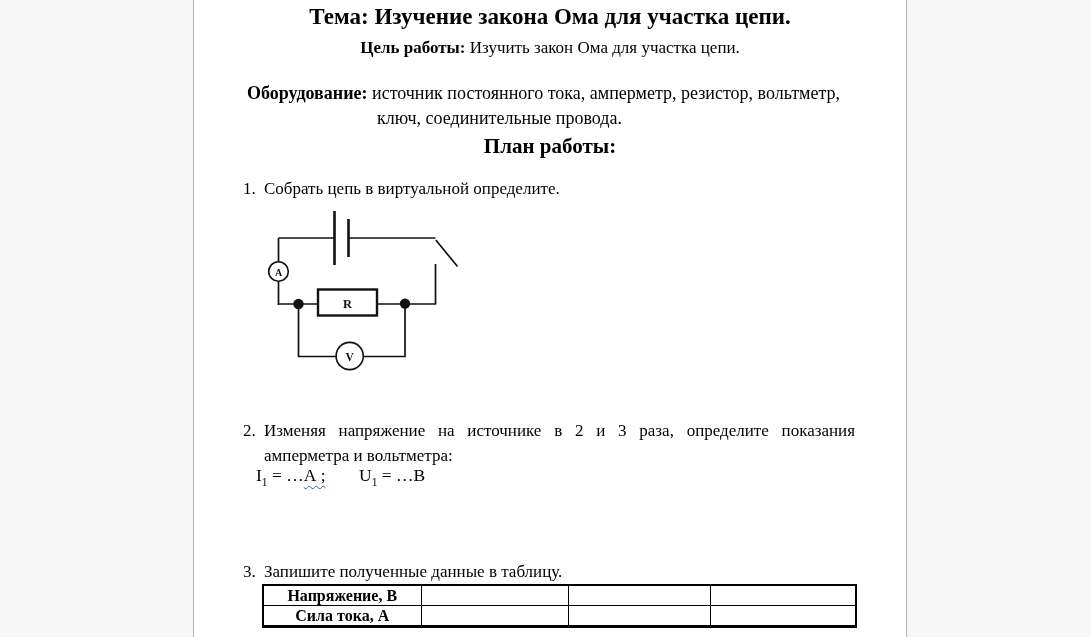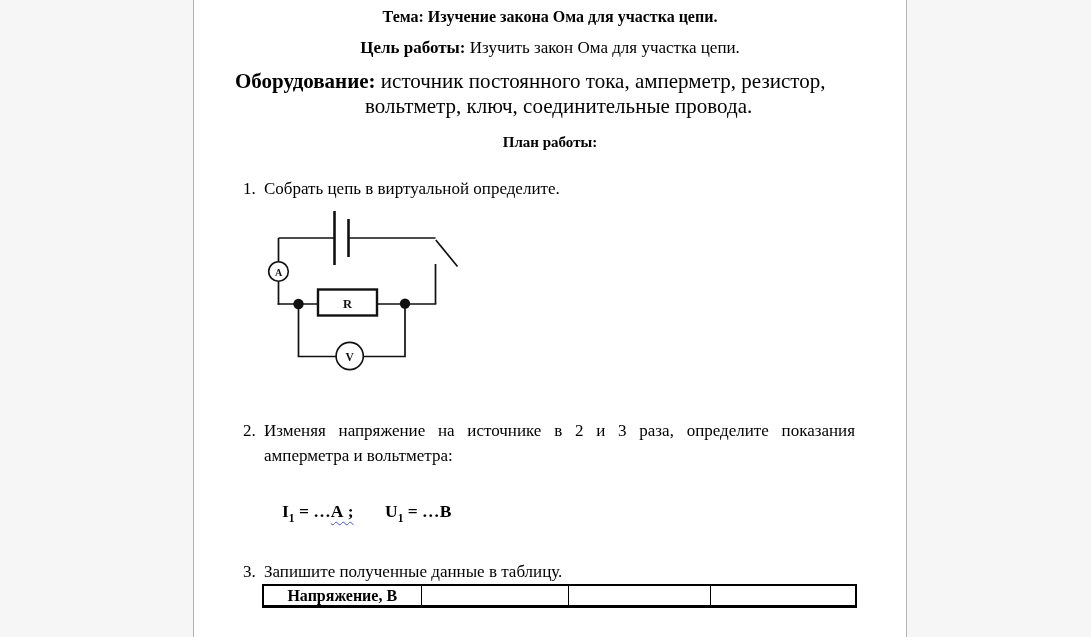--- a/index.html
+++ b/index.html
@@ -12,48 +12,48 @@
   }
   .page {
     position:absolute; left:193px; top:0;
     width:712px; height:637px;
     background:#ffffff;
     border-left:1px solid #b3b3b3;
     border-right:1px solid #b3b3b3;
   }
   .doc-title {
     position:absolute; top:7px; left:0; width:712px;
-    text-align:center; font-weight:bold; font-size:16px; line-height:20px;
+    text-align:center; font-weight:bold; font-size:23px; line-height:20px;
   }
   .goal-line {
     position:absolute; top:38px; left:0; width:712px;
     text-align:center; font-size:17px; line-height:20px;
   }
   .equipment {
-    position:absolute; top:69px; left:0; margin:0;
+    position:absolute; top:69px; left:0; margin:12px;
     padding-left:171px; text-indent:-130px; width:491px;
-    font-size:21px; line-height:25px;
+    font-size:18px; line-height:25px;
   }
   .plan-heading {
     position:absolute; top:134px; left:0; width:712px;
-    text-align:center; font-weight:bold; font-size:15px;
+    text-align:center; font-weight:bold; font-size:21px;
   }
   .step { position:absolute; font-size:17px; line-height:25px; }
   .step .num { position:absolute; left:0; top:0; }
   .step .stext { display:block; margin-left:21px; }
   .step1 { left:49px; top:176px; width:620px; }
   .step2 { left:49px; top:418px; width:612px; }
   .step2 .stext { width:591px; text-align:justify; }
   .step3 { left:49px; top:559px; width:620px; }
 
   .circuit-svg { position:absolute; left:56px; top:200px; }
   .circuit-svg path, .circuit-svg line { stroke:#111; fill:none; }
   .circuit-svg text { font-family:"Liberation Serif", serif; font-weight:bold; fill:#111; }
 
-  .formulas { position:absolute; left:88px; top:463px; font-weight:bold; font-size:17.5px;margin-top:36px; }
+  .formulas { position:absolute; left:62px; top:463px; font-weight:normal; font-size:17.5px; }
   .f-row { display:block; height:24.6px; line-height:24.6px; white-space:pre; }
   .f-left { display:inline-block; width:103px; white-space:pre; }
   .formulas sub { font-size:11.5px; line-height:0; }
   .wavy {
     text-decoration-line:underline;
     text-decoration-style:wavy;
     text-decoration-thickness:1px;
     text-underline-offset:4px;
   }
 
@@ -147,16 +147,22 @@
         <col style="width:142px">
         <col style="width:146px">
     </colgroup>
     <tbody>
       <tr>
         <td>Напряжение, В</td>
         <td></td>
         <td></td>
         <td></td>
       </tr>
+      <tr>
+        <td>Сила тока, А</td>
+        <td></td>
+        <td></td>
+        <td></td>
+      </tr>
     </tbody>
   </table>
 
 </div>
 
 </body></html>

